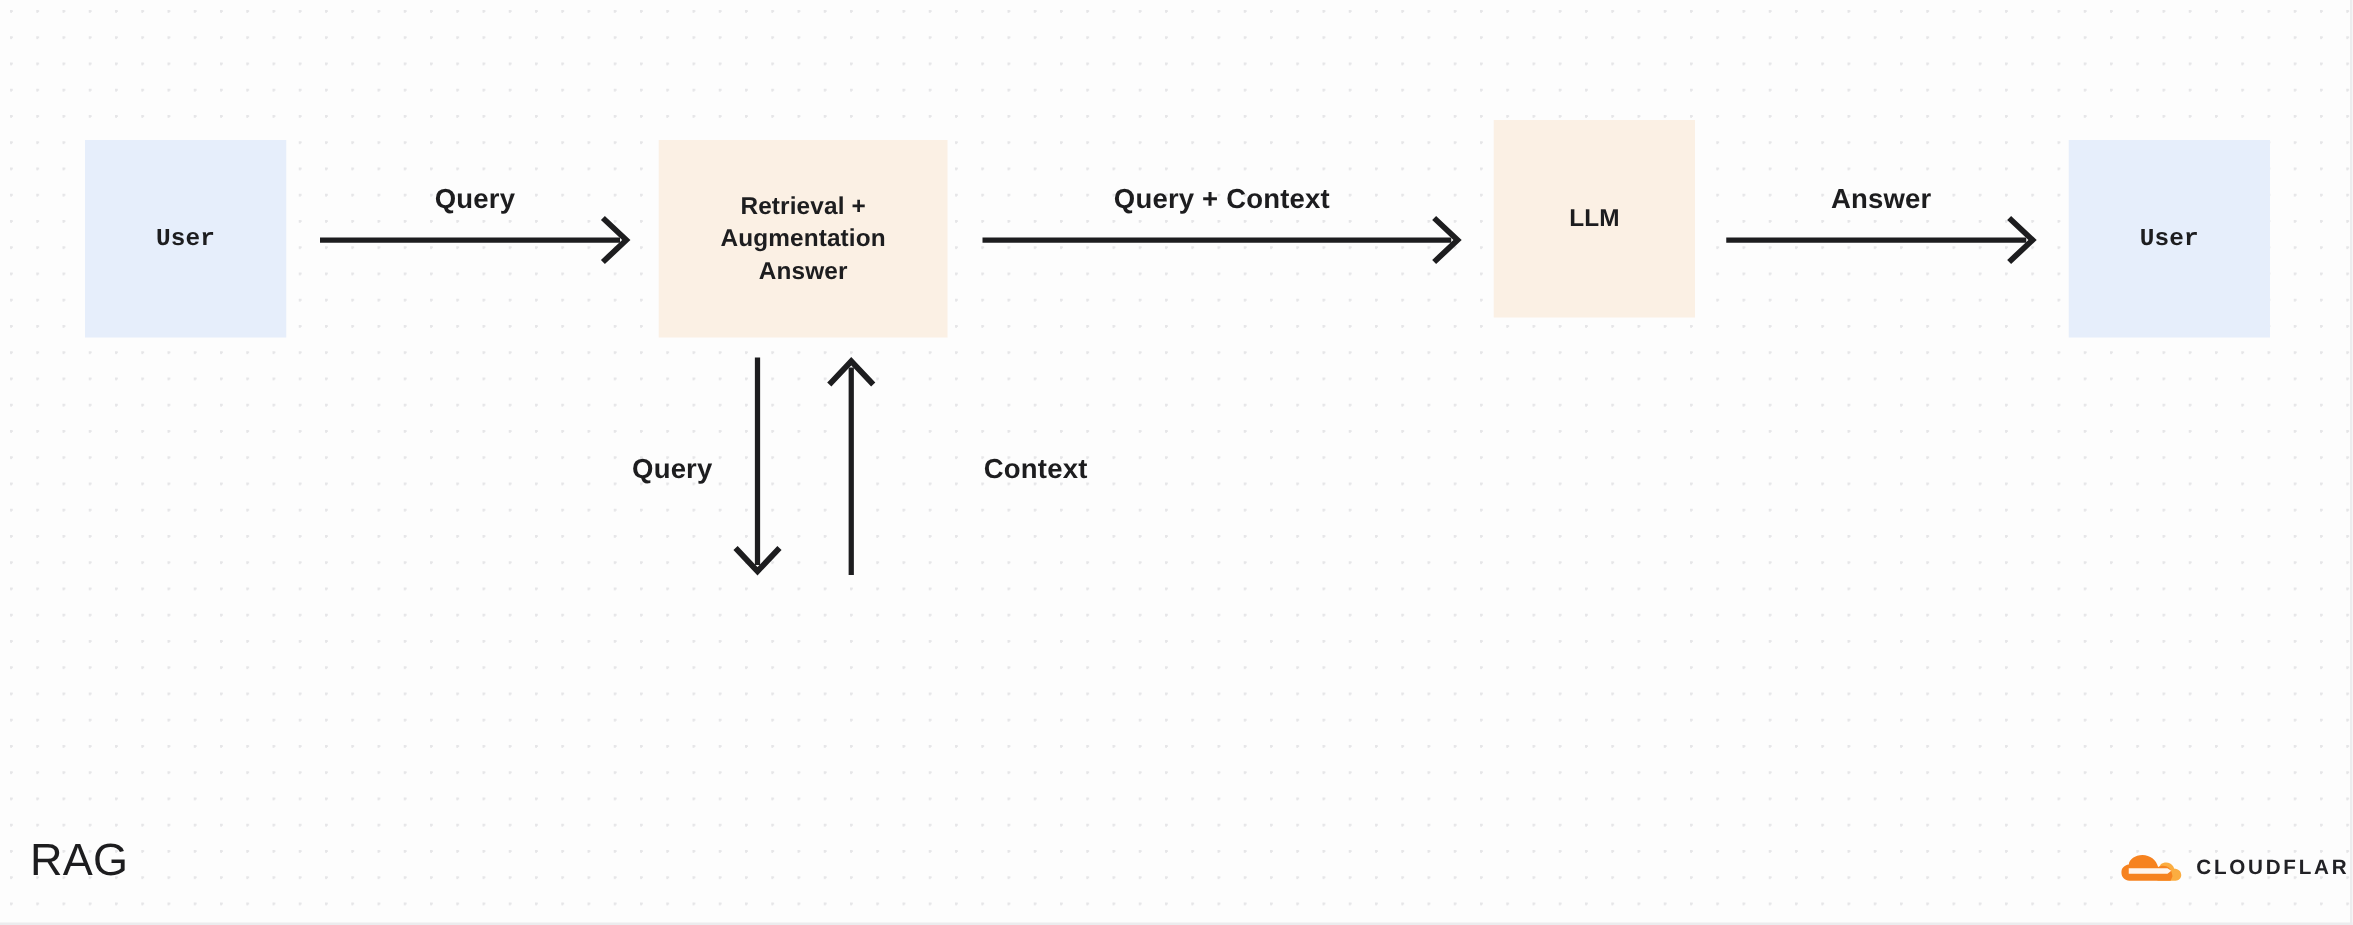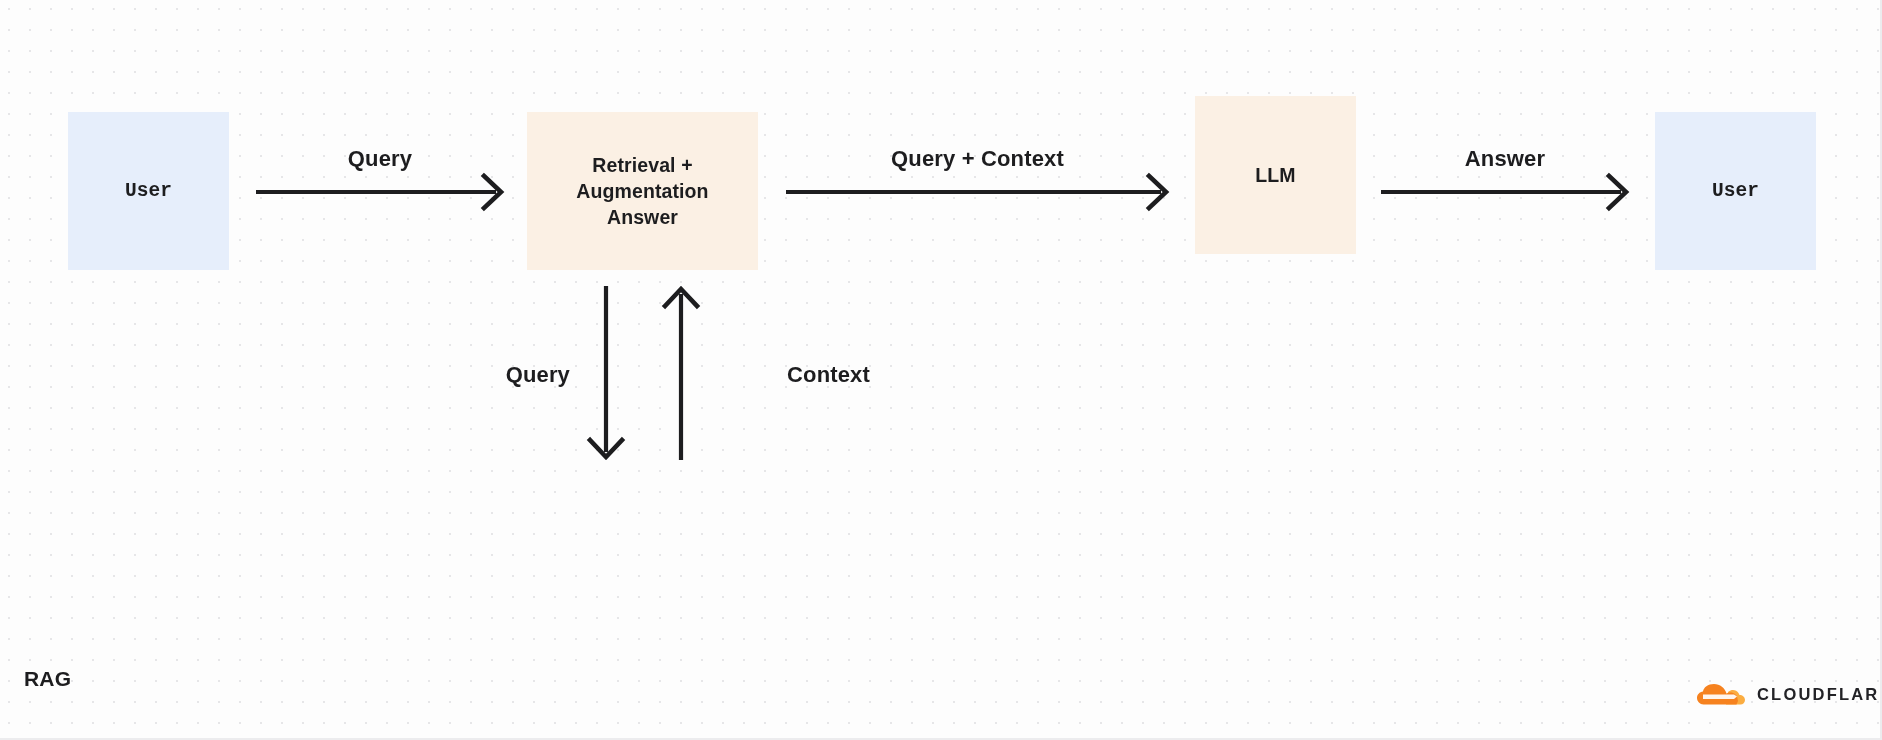--- a/index.html
+++ b/index.html
@@ -91,22 +91,22 @@
   #label-querycx   { left: 786px; top: 146px; width: 383px; text-align: center; }
   #label-answer    { left: 1381px; top: 146px; width: 248px; text-align: center; }
   #label-query-2   { left: 435px; top: 362px; width: 135px; text-align: right; }
   #label-context   { left: 710px; top: 362px; width: 160px; text-align: right; }
 
   
   #diagram-caption {
     position: absolute;
     left: 24px;
     top: 667px;
-    font-size: 21px;
-    font-weight: bold;
+    font-size: 36px;
+    font-weight: normal;
     color: #1d1d1f;
     letter-spacing: .2px;
   }
 
   #cloudflare-logo {
     position: absolute;
     left: 1697px;
     top: 681px;
     display: flex;
     align-items: center;

